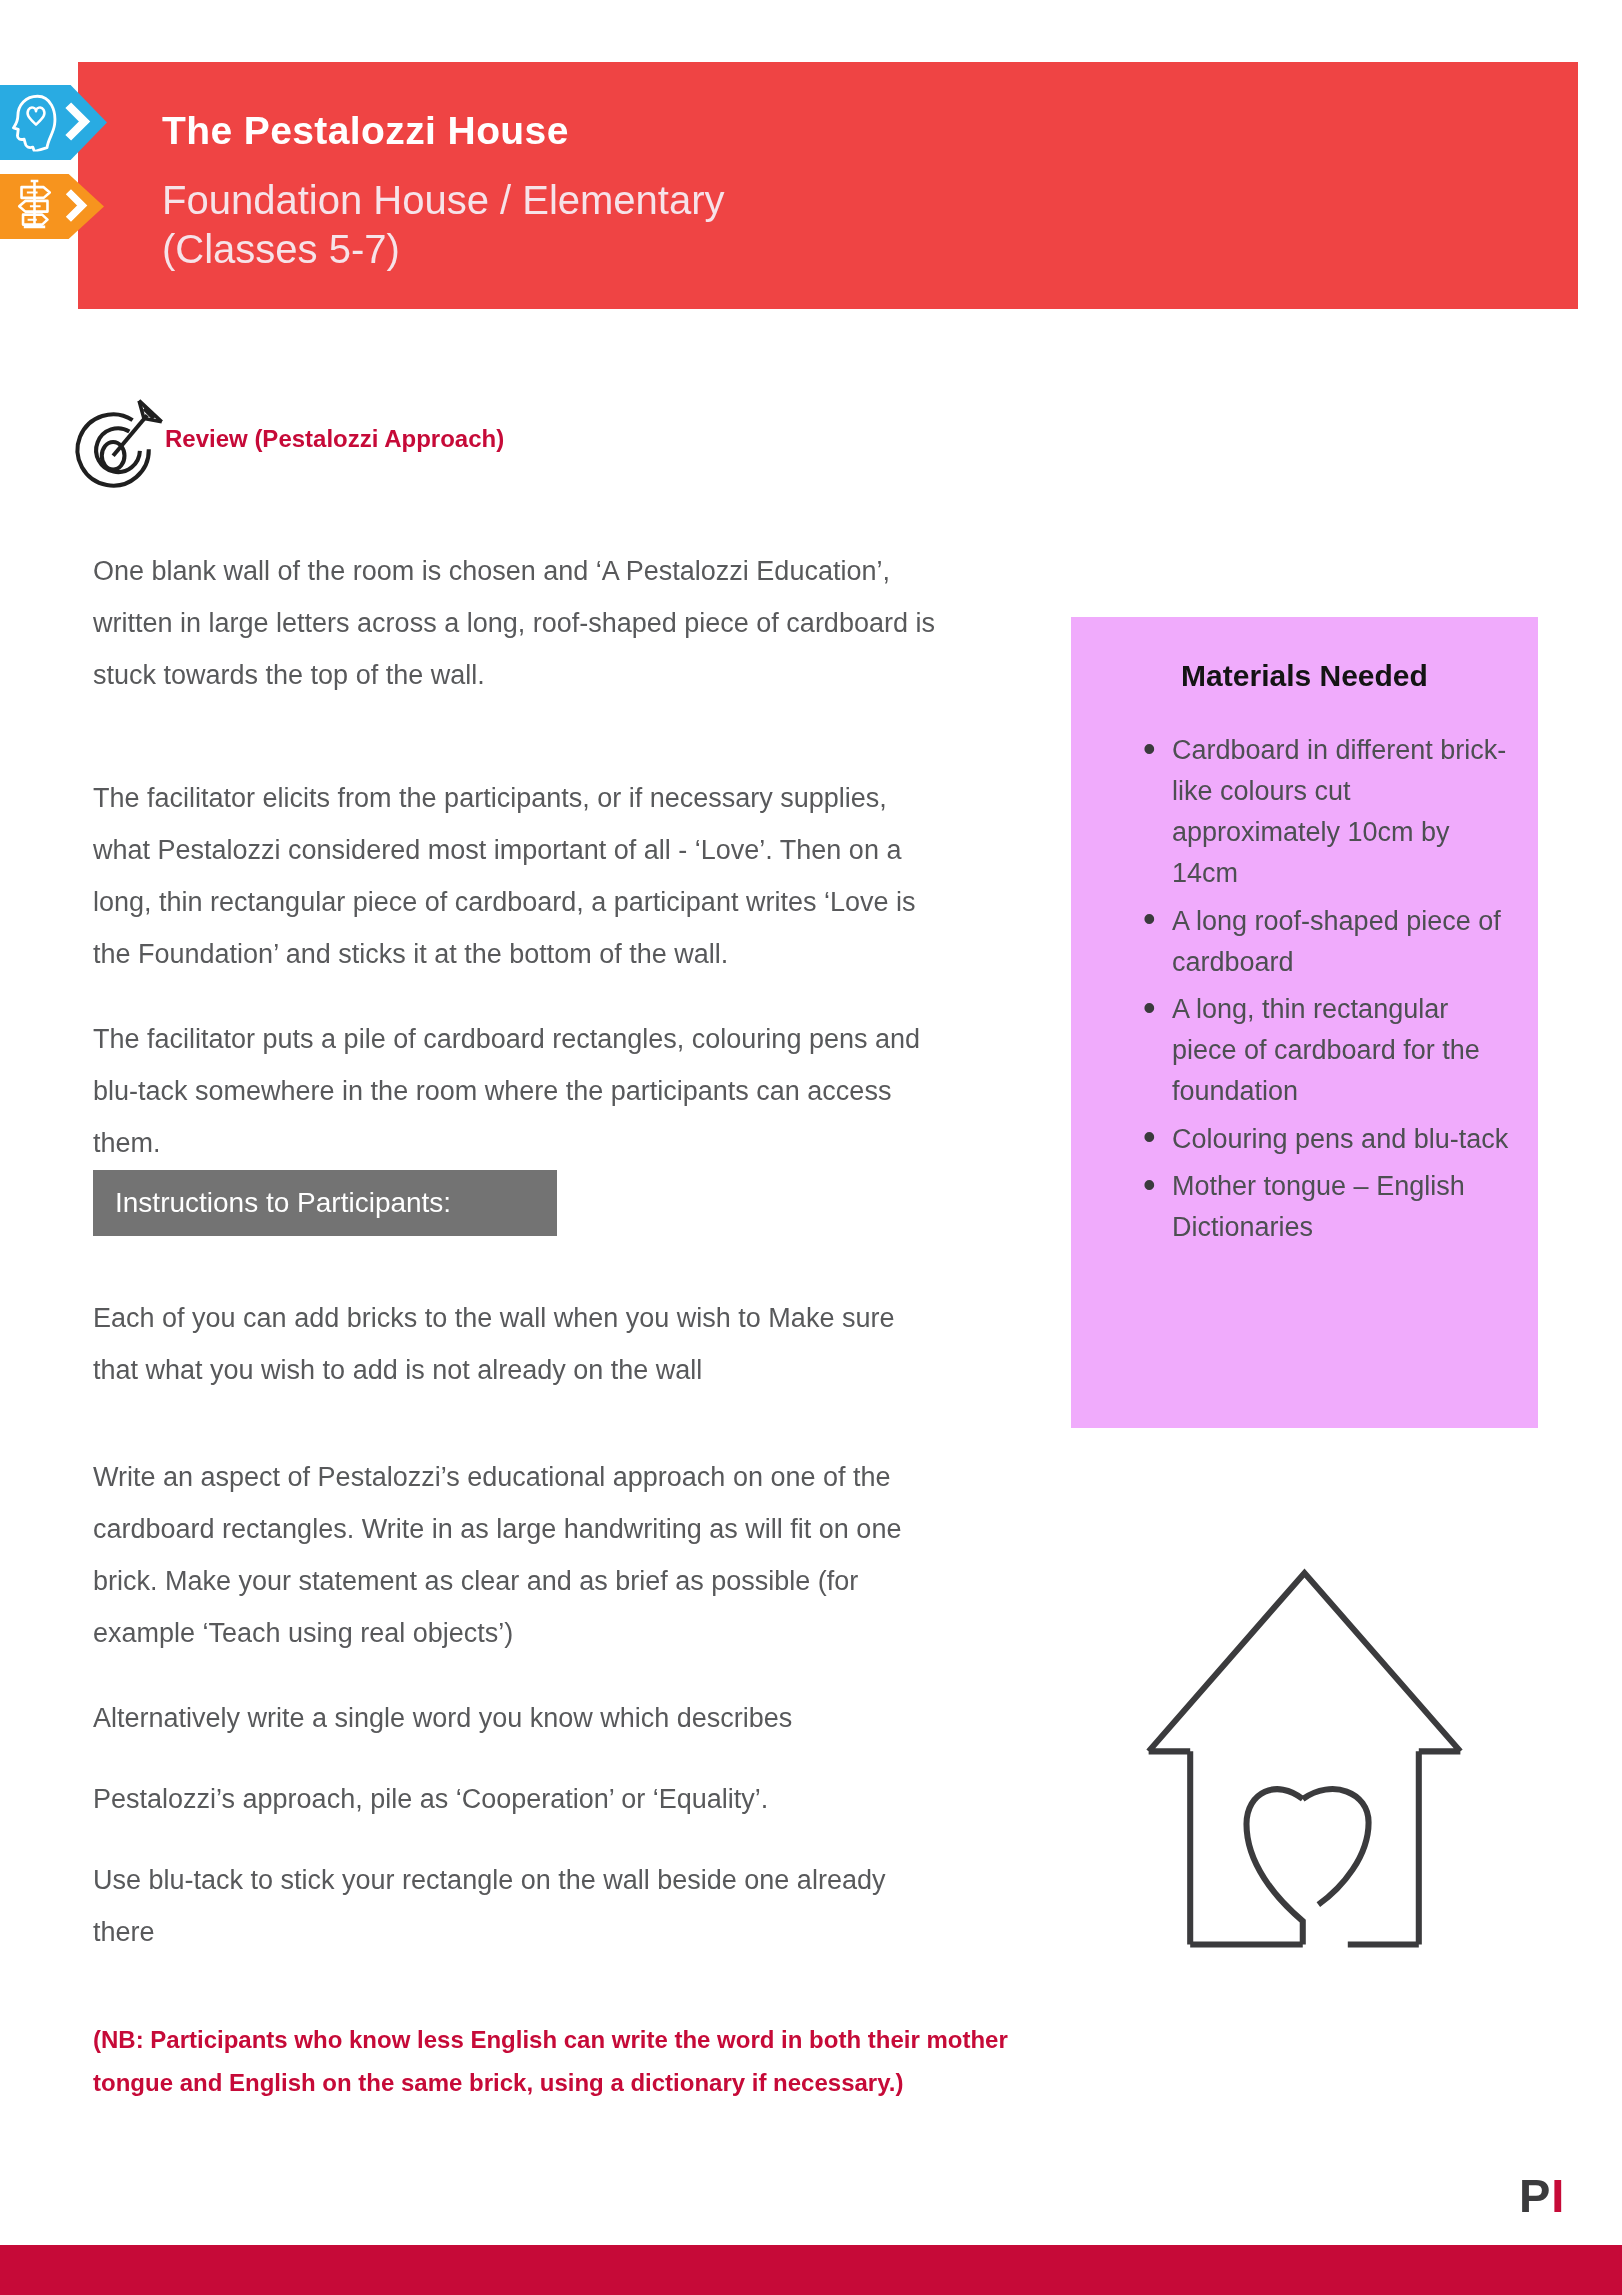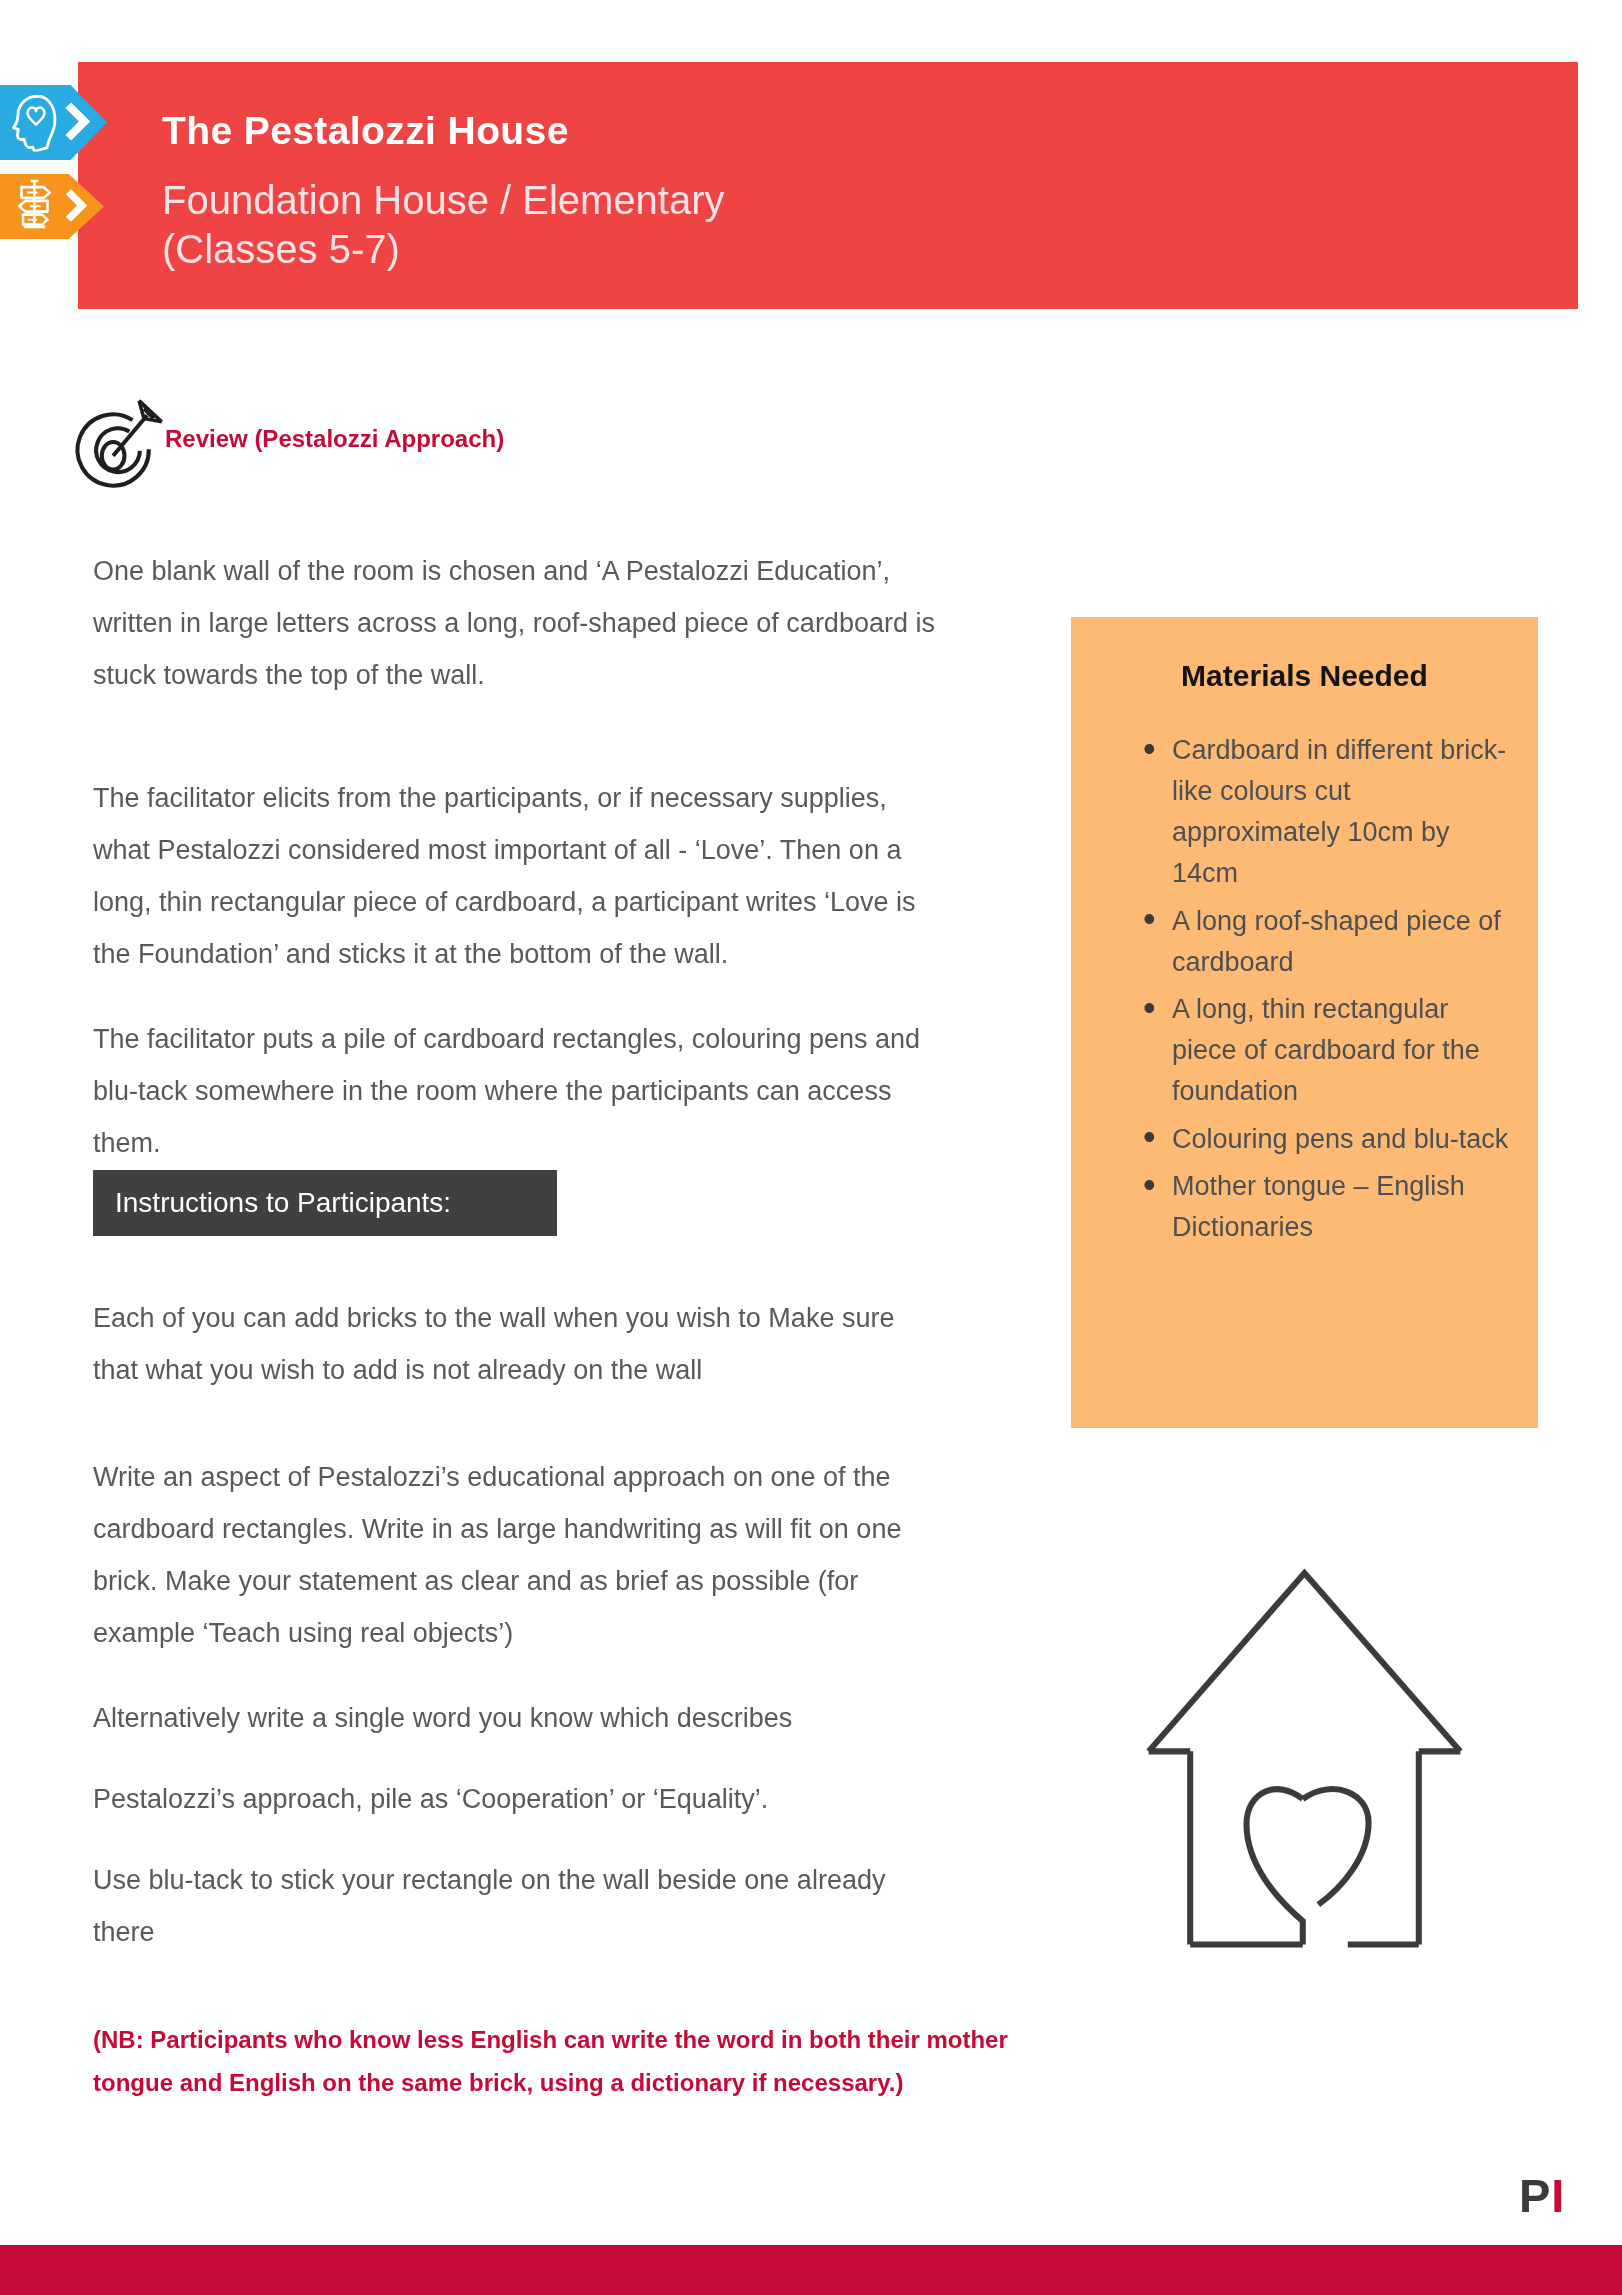--- a/index.html
+++ b/index.html
@@ -19,28 +19,28 @@
   .tab-icon{position:absolute;left:11.4px;top:50%;transform:translateY(-50%);}
   .tab-chevron{position:absolute;left:65px;top:50%;transform:translateY(-50%);}
 
   
   .review-icon{position:absolute;left:71px;top:386px;}
   .review-label{position:absolute;left:165px;top:425px;font-size:24px;font-weight:bold;color:#C60A38;}
 
   
   .body-para{position:absolute;left:93px;width:848px;font-size:27px;line-height:52px;
              color:#58595B;font-weight:400;}
-  .banner{position:absolute;left:93px;top:1170px;width:464px;height:66px;background:#404040;
+  .banner{position:absolute;left:93px;top:1170px;width:464px;height:66px;background:#737373;
           color:#ffffff;font-size:28px;line-height:66px;box-sizing:border-box;padding-left:22px;}
   .nb-para{position:absolute;left:93px;top:2018px;width:933px;font-size:24px;line-height:43px;
            font-weight:bold;color:#C60A38;}
 
   
   .materials-box{position:absolute;left:1071px;top:617px;width:467px;height:811px;
-                 background:#fdba74;box-sizing:border-box;padding-top:42px;}
+                 background:#f0abfc;box-sizing:border-box;padding-top:42px;}
   .materials-title{margin:0;text-align:center;font-size:30px;font-weight:bold;color:#141414;}
   .materials-list{list-style:none;margin:37px 18px 0 0;padding:0 0 0 72px;}
   .materials-list li{position:relative;padding-left:29px;margin-bottom:6.5px;
                      font-size:27px;line-height:41px;color:#4D4F52;}
   .materials-list li::before{content:"\2022";position:absolute;left:0;top:-2.4px;
                              font-size:36px;color:#3a3a3c;}
 
   
   .house-icon{position:absolute;left:1118px;top:1560px;}
 

